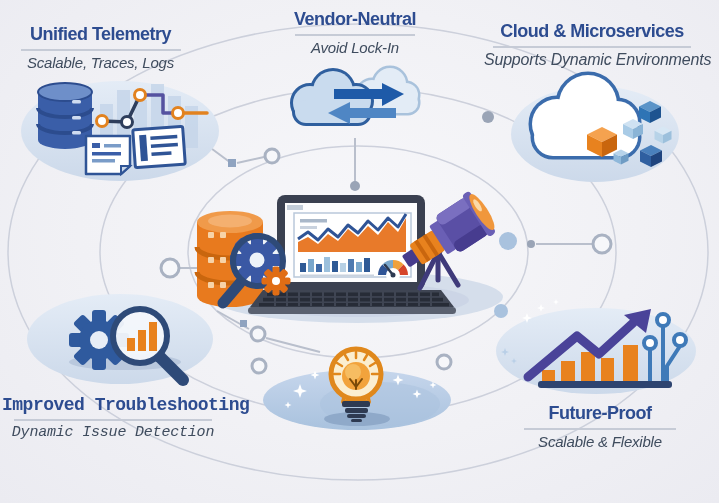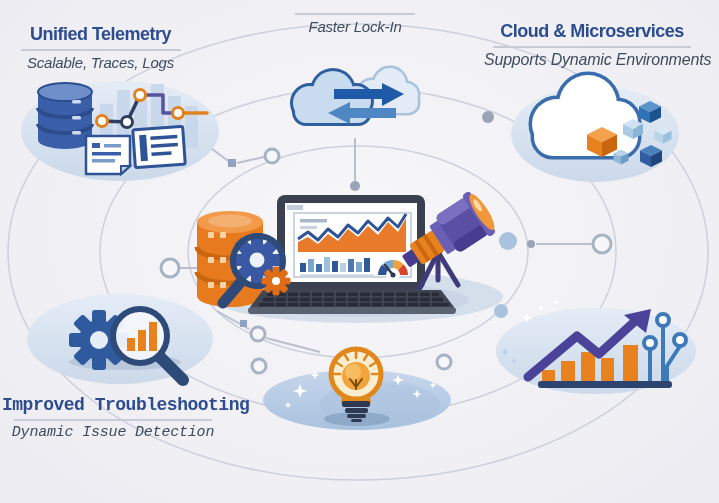--- a/index.html
+++ b/index.html
@@ -381,31 +381,37 @@
   </g>
 </svg>
 
   <div class="sec" id="sec-ut">
     <div class="sec-title">Unified Telemetry</div>
     <div class="sec-divider"></div>
     <div class="sec-sub">Scalable, Traces, Logs</div>
   </div>
 
   <div class="sec" id="sec-vn">
+    <div class="sec-title">Vendor-Neutral</div>
     <div class="sec-divider"></div>
-    <div class="sec-sub">Faster Lock-In</div>
+    <div class="sec-sub">Avoid Lock-In</div>
   </div>
 
   <div class="sec" id="sec-cm">
     <div class="sec-title">Cloud &amp; Microservices</div>
     <div class="sec-divider"></div>
     <div class="sec-sub">Supports Dynamic Environments</div>
   </div>
 
   <div class="sec" id="sec-it">
     <div class="sec-title">Improved Troubleshooting</div>
     <div class="sec-divider"></div>
     <div class="sec-sub">Dynamic Issue Detection</div>
   </div>
 
 
+  <div class="sec" id="sec-fp">
+    <div class="sec-title">Future-Proof</div>
+    <div class="sec-divider"></div>
+    <div class="sec-sub">Scalable &amp; Flexible</div>
+  </div>
 
 </div>
 
 </body></html>

